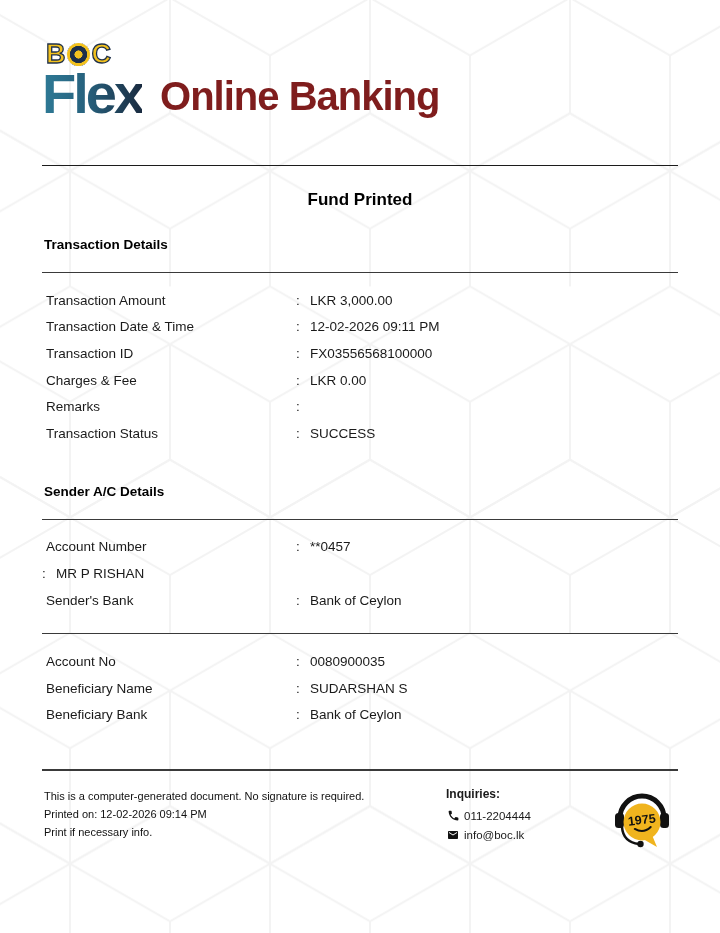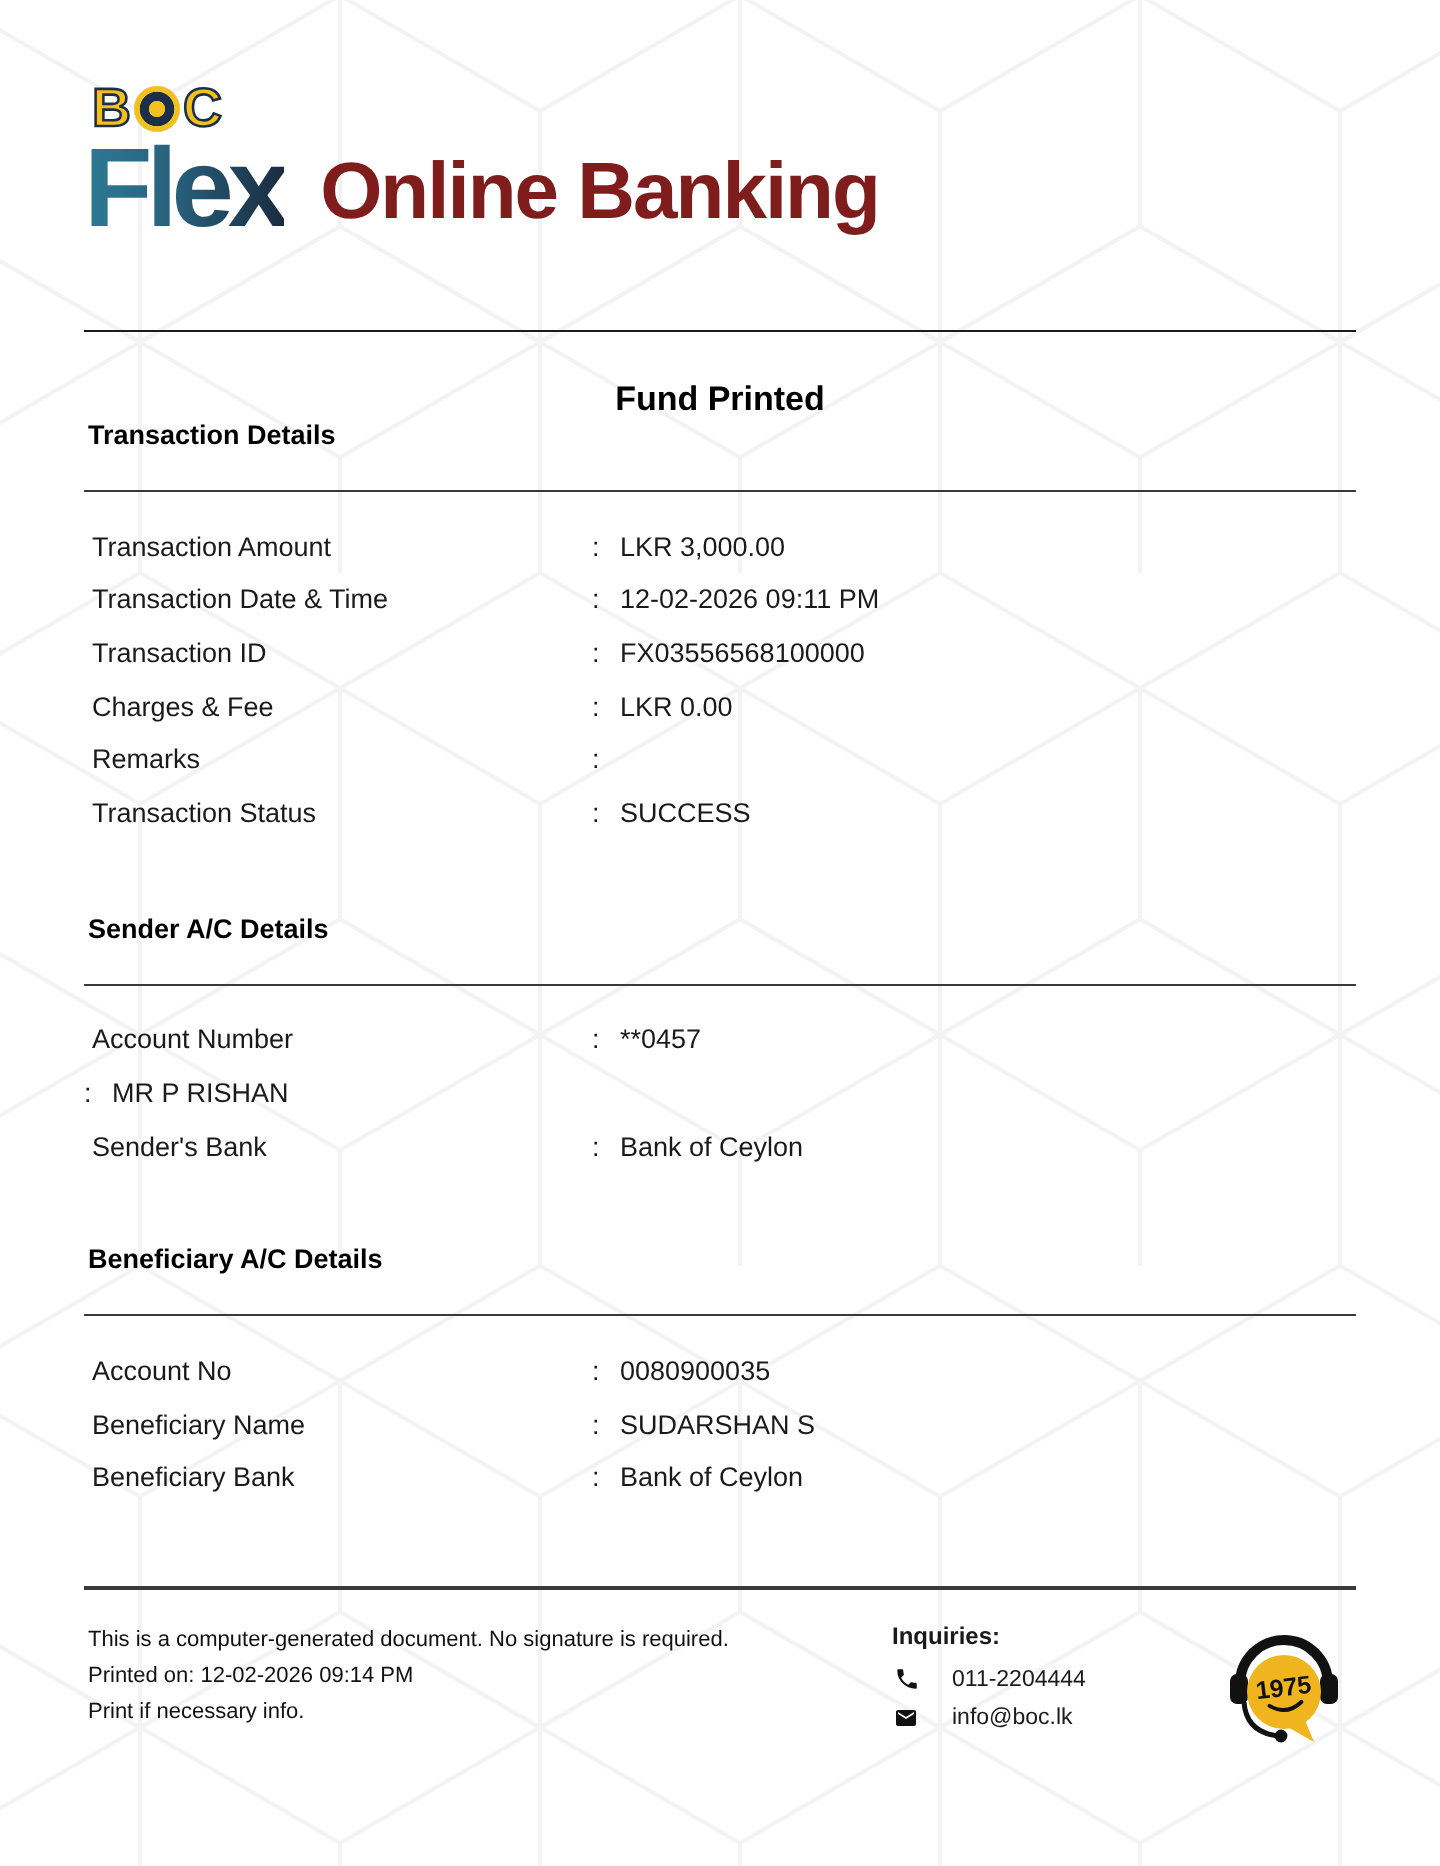--- a/index.html
+++ b/index.html
@@ -57,35 +57,35 @@
   .doc-title {
     text-align:center; font-size:17px; font-weight:700; color:#000;
     margin-top:24px;
   }
 
   
   .section-heading {
     font-size:13.5px; font-weight:700; color:#000;
     padding-left:2px;
   }
-  .sh-1 { }
+  .sh-1 { margin-top:27px; }
   .sh-2 { margin-top:37px; }
   .sh-3 { margin-top:36px; }
   .rows { margin-top:14px; }
   .row { display:flex; align-items:center; height:26.6px; font-size:13.5px; }
   .row-label { width:254px; padding-left:4px; flex:0 0 auto; }
   .row-colon { width:14px; flex:0 0 auto; }
   .row-value { flex:1; }
 
   
   .footer { display:flex; margin-top:16px; align-items:flex-start; }
   .footer-notes { flex:1; font-size:11px; line-height:18px; color:#111; padding-left:2px; }
   .inquiries { width:160px; flex:0 0 auto; font-size:11.5px; }
   .inquiries-label { font-weight:700; font-size:12px; margin-bottom:5px; }
-  .contact-line { display:flex; align-items:center; gap:16px; height:19px;text-align:center; }
+  .contact-line { display:flex; align-items:center; gap:4px; height:19px;text-align:center; }
   .contact-icon { display:inline-flex; width:14px; justify-content:center; }
   .hotline-wrap { width:72px; flex:0 0 auto; display:flex; justify-content:center; padding-top:0; }
 </style>
 </head>
 <body>
 
 <div class="page">
 
   <svg class="watermark" width="720" height="933" xmlns="http://www.w3.org/2000/svg">
     <defs>
@@ -173,21 +173,20 @@
         <span class="row-colon">:</span>
         <span class="row-value">MR P RISHAN</span>
       </div>
       <div class="row">
         <span class="row-label">Sender's Bank</span>
         <span class="row-colon">:</span>
         <span class="row-value">Bank of Ceylon</span>
       </div>
     </div>
 
-    <div class="section-heading sh-3">Beneficiary A/C Details</div>
     <hr class="rule rule-section">
     <div class="rows">
       <div class="row">
         <span class="row-label">Account No</span>
         <span class="row-colon">:</span>
         <span class="row-value">0080900035</span>
       </div>
       <div class="row">
         <span class="row-label">Beneficiary Name</span>
         <span class="row-colon">:</span>

